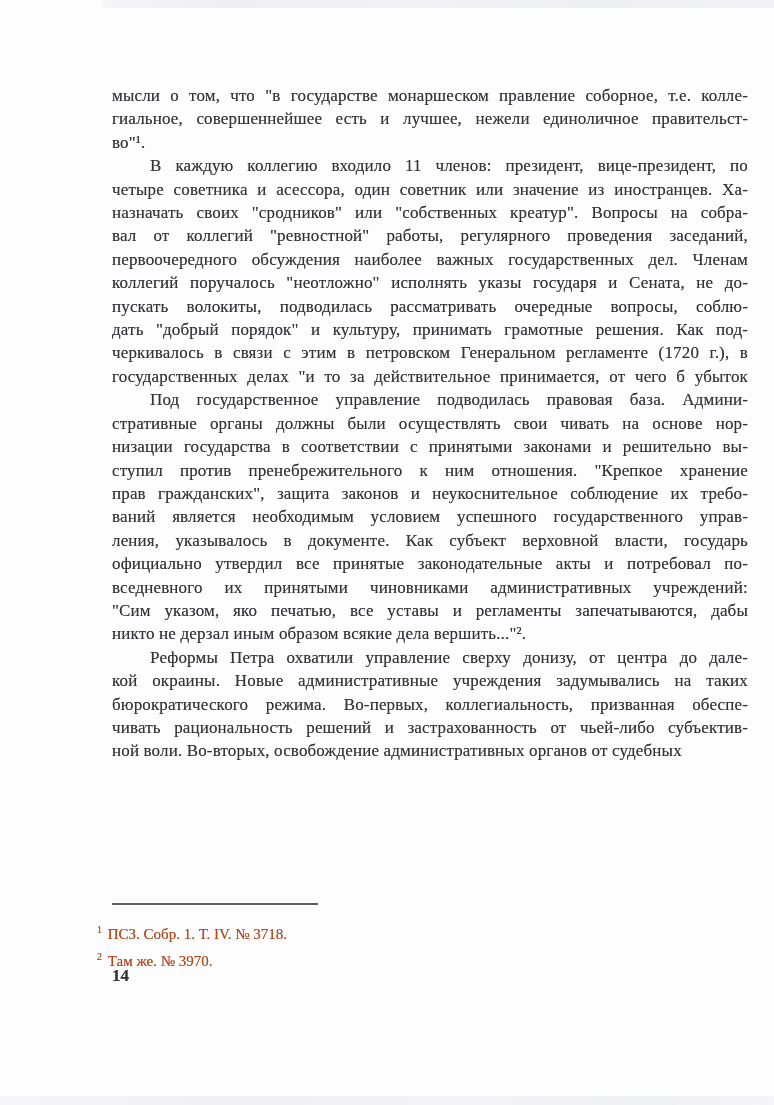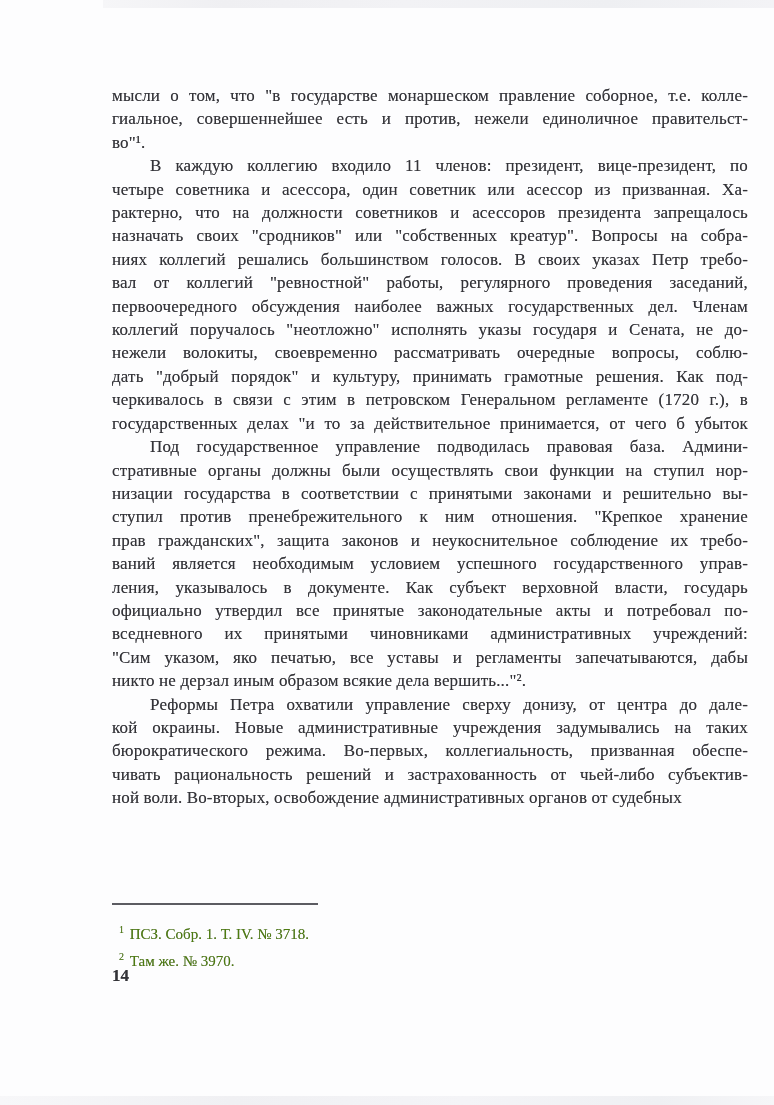--- a/index.html
+++ b/index.html
@@ -45,24 +45,24 @@
   .footnote-rule {
     position: absolute;
     left: 112px;
     top: 903px;
     width: 206px;
     height: 2px;
     background: #5c5c62;
   }
   .footnotes {
     position: absolute;
-    left: 119px;
+    left: 97px;
     top: 919px;
     width: 560px;
-    color: #4d7c0f;
+    color: #c2410c;
     font-size: 15px;
     line-height: 21.5px;
     text-shadow: 0 0 0.6px rgba(51,51,56,0.5);
   }
   .footnote sup { font-size: 10px; margin-right: 2px; }
   .page-number {
     position: absolute;
     left: 112px;
     top: 966px;
     color: #333338;
@@ -74,40 +74,38 @@
 </head>
 <body>
 
 <div class="page">
   <div class="edge-top"></div>
   <div class="edge-bottom"></div>
 
   <div class="text-block">
       <div class="para">
         <div class="line">мысли о том, что "в государстве монаршеском правление соборное, т.е. колле-</div>
-        <div class="line">гиальное, совершеннейшее есть и против, нежели единоличное правительст-</div>
+        <div class="line">гиальное, совершеннейшее есть и лучшее, нежели единоличное правительст-</div>
         <div class="line last">во"¹.</div>
       </div>
       <div class="para indent">
         <div class="line">В каждую коллегию входило 11 членов: президент, вице-президент, по</div>
-        <div class="line">четыре советника и асессора, один советник или асессор из призванная. Ха-</div>
-        <div class="line">рактерно, что на должности советников и асессоров президента запрещалось</div>
+        <div class="line">четыре советника и асессора, один советник или значение из иностранцев. Ха-</div>
         <div class="line">назначать своих "сродников" или "собственных креатур". Вопросы на собра-</div>
-        <div class="line">ниях коллегий решались большинством голосов. В своих указах Петр требо-</div>
         <div class="line">вал от коллегий "ревностной" работы, регулярного проведения заседаний,</div>
         <div class="line">первоочередного обсуждения наиболее важных государственных дел. Членам</div>
         <div class="line">коллегий поручалось "неотложно" исполнять указы государя и Сената, не до-</div>
-        <div class="line">нежели волокиты, своевременно рассматривать очередные вопросы, соблю-</div>
+        <div class="line">пускать волокиты, подводилась рассматривать очередные вопросы, соблю-</div>
         <div class="line">дать "добрый порядок" и культуру, принимать грамотные решения. Как под-</div>
         <div class="line">черкивалось в связи с этим в петровском Генеральном регламенте (1720 г.), в</div>
         <div class="line">государственных делах "и то за действительное принимается, от чего б убыток</div>
       </div>
       <div class="para indent">
         <div class="line">Под государственное управление подводилась правовая база. Админи-</div>
-        <div class="line">стративные органы должны были осуществлять свои функции на ступил нор-</div>
+        <div class="line">стративные органы должны были осуществлять свои чивать на основе нор-</div>
         <div class="line">низации государства в соответствии с принятыми законами и решительно вы-</div>
         <div class="line">ступил против пренебрежительного к ним отношения. "Крепкое хранение</div>
         <div class="line">прав гражданских", защита законов и неукоснительное соблюдение их требо-</div>
         <div class="line">ваний является необходимым условием успешного государственного управ-</div>
         <div class="line">ления, указывалось в документе. Как субъект верховной власти, государь</div>
         <div class="line">официально утвердил все принятые законодательные акты и потребовал по-</div>
         <div class="line">вседневного их принятыми чиновниками административных учреждений:</div>
         <div class="line">"Сим указом, яко печатью, все уставы и регламенты запечатываются, дабы</div>
         <div class="line last">никто не дерзал иным образом всякие дела вершить..."².</div>
       </div>

